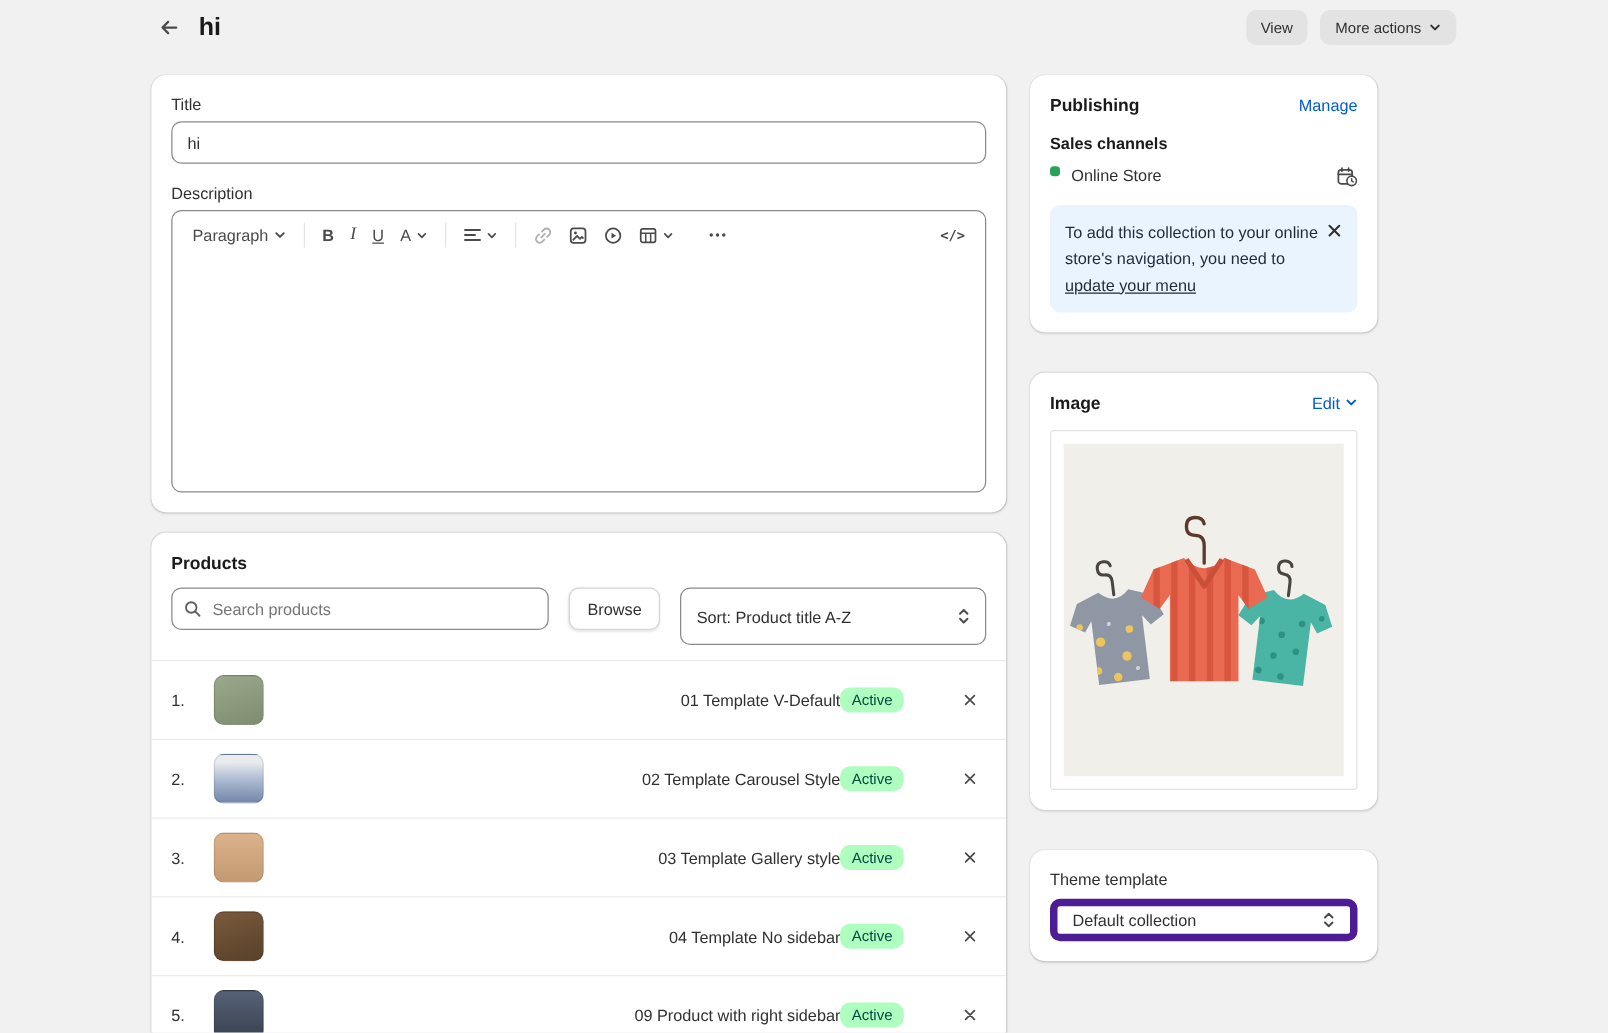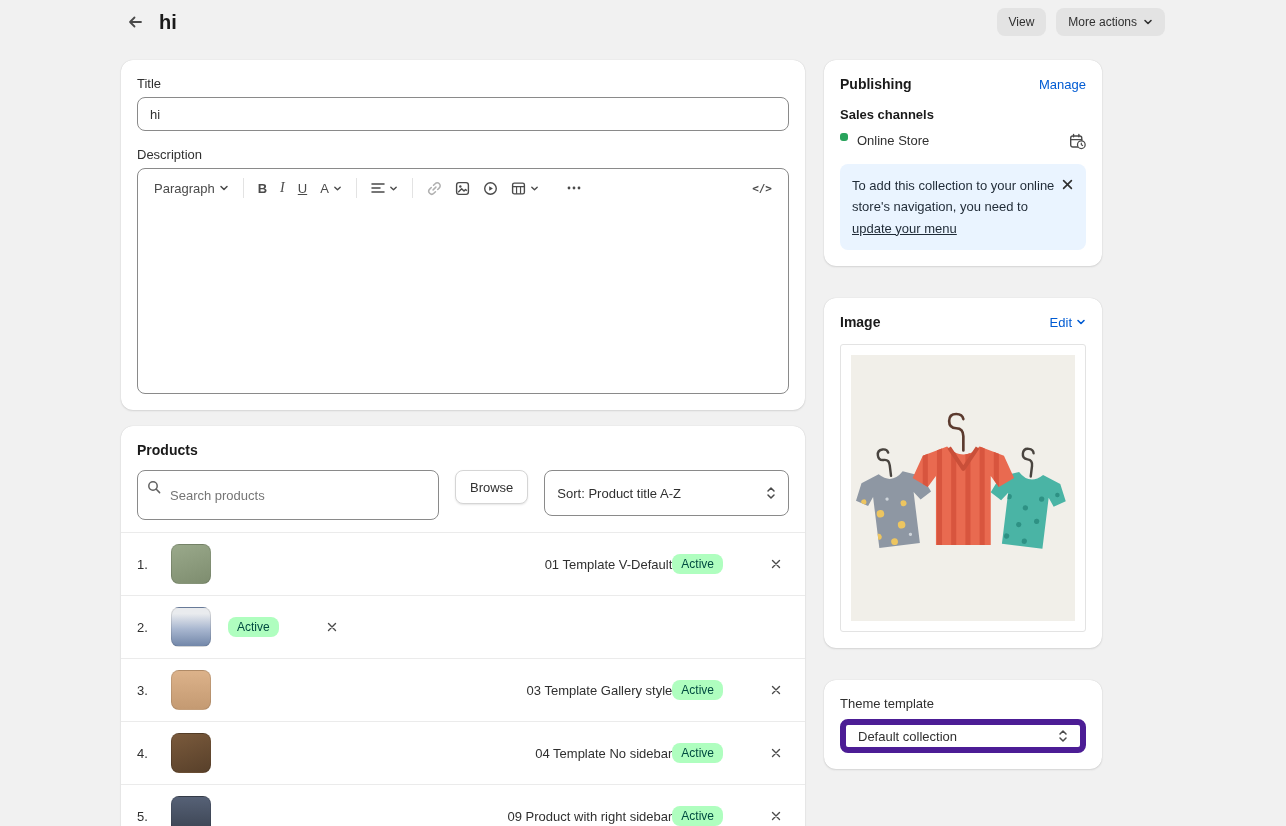--- a/index.html
+++ b/index.html
@@ -47,21 +47,21 @@
   .tb-disabled { color:#b0b0b0; }
   .tb-code { margin-left:auto; font-family:"DejaVu Sans Mono", monospace; font-size:11px; font-weight:700; }
   .editor-body { flex:1; cursor:text; }
 
   
   .products-card { padding-top:16px; overflow:hidden; }
   .products-head { padding:0 16px; }
   .search-row { display:flex; gap:16px; padding:12px 16px 12px; }
   .search-wrap { position:relative; width:302px; }
   .search-wrap .search-icon { position:absolute; left:10px; top:10px; color:#616161; }
-  .search-input { width:100%; height:50px; border:1px solid #8a8a8a; border-radius:8px;
+  .search-input { width:100%; height:34px; border:1px solid #8a8a8a; border-radius:8px;
                   padding:0 10px 0 32px; font:inherit; color:#303030; }
   .search-input::placeholder { color:#757575; }
   .browse-btn { height:34px; padding:0 14px; border-radius:8px; background:#fff;
                 border:1px solid #d5d5d5; box-shadow:0 1px 2px rgba(0,0,0,.1); font:inherit;
                 font-weight:500; color:#303030; cursor:pointer; }
   .sort-select { flex:1; height:46px; border:1px solid #8a8a8a; border-radius:8px; background:#fff;
                  display:flex; align-items:center; justify-content:space-between; padding:0 12px;
                  cursor:pointer; color:#303030; }
   .product-row { display:flex; align-items:center; height:63px; padding:0 16px; border-top:1px solid #ebebeb; }
   .row-index { width:34px; flex:none; }
@@ -269,20 +269,21 @@
             <span style="display:flex">
                 <svg width="12" height="12" viewBox="0 0 12 12">
                   <path d="M2.5 2.5 L9.5 9.5 M9.5 2.5 L2.5 9.5" stroke="currentColor" stroke-width="1.4" stroke-linecap="round"></path>
                 </svg>
               </span>
           </button>
         </div>
         <div class="product-row">
           <span class="row-index">2.</span>
           <div class="thumb" style="background:linear-gradient(180deg,#e9ebee 15%,#a9b7d0 55%,#7287a9)"></div>
+          <span class="row-name">02 Template Carousel Style</span>
           <span class="badge">Active</span>
           <button class="row-close">
             <span style="display:flex">
                 <svg width="12" height="12" viewBox="0 0 12 12">
                   <path d="M2.5 2.5 L9.5 9.5 M9.5 2.5 L2.5 9.5" stroke="currentColor" stroke-width="1.4" stroke-linecap="round"></path>
                 </svg>
               </span>
           </button>
         </div>
         <div class="product-row">

